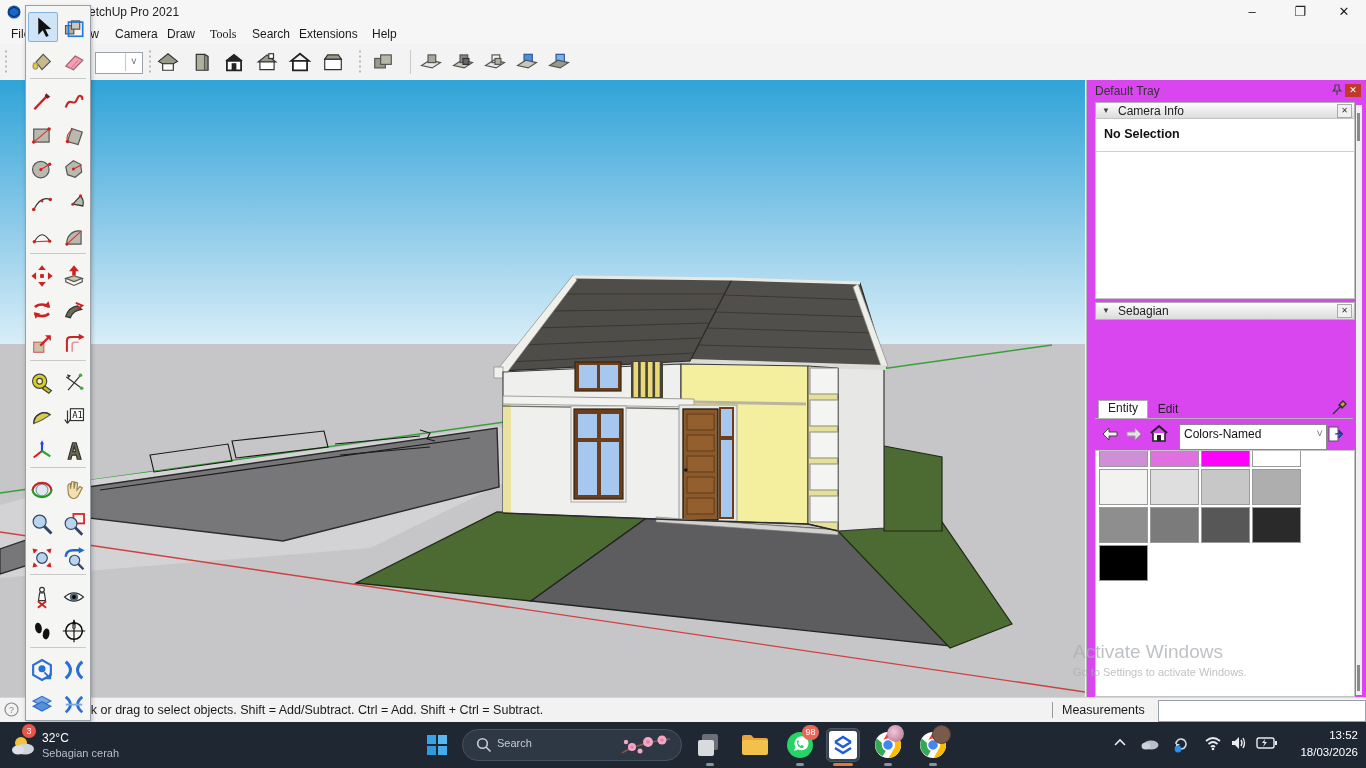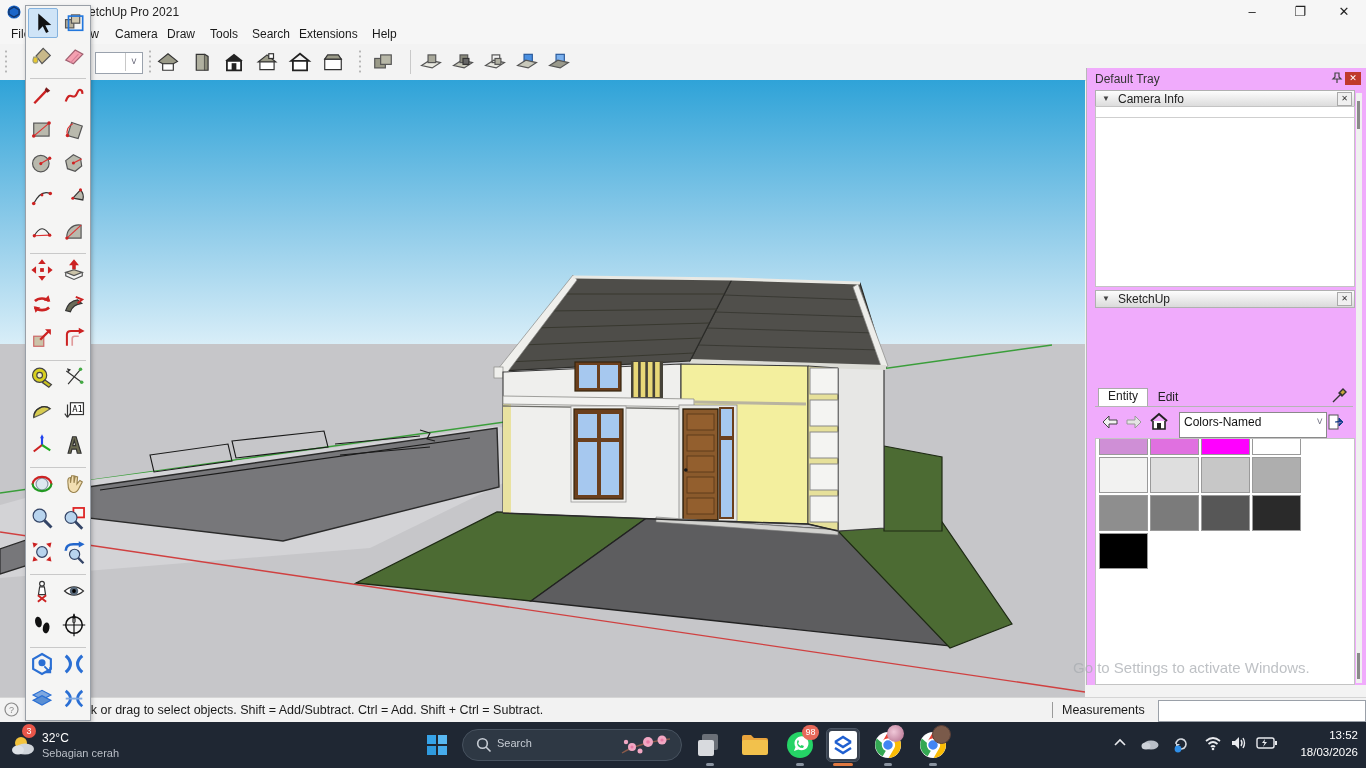--- a/index.html
+++ b/index.html
@@ -18,44 +18,44 @@
   #combo{left:95px;top:8px;width:46px;height:20px;background:#fff;border:1px solid #9aa2ad;}
   #combo .dd{position:absolute;right:0;top:0;width:16px;height:18px;border-left:1px solid #c8c8c8;
              color:#667;font-size:10px;text-align:center;line-height:18px;}
   .tbicon{position:absolute;top:5px;width:26px;height:26px;}
   .vsep{position:absolute;top:6px;width:1px;height:24px;background:#c9c9c9;}
   
   #viewport{left:0;top:80px;width:1085px;height:617px;background:#c6c6c9;}
   
   #palette{left:25px;top:5px;width:64px;background:#f5f5f4;border:1px solid #9aa0a8;z-index:40;
            box-shadow:1px 2px 4px rgba(0,0,0,.25);padding:2px 0 2px 0;}
-  .prow{display:flex;justify-content:space-around;height:34px;align-items:flex-start;}
+  .prow{display:flex;justify-content:space-around;height:34px;align-items:flex-end;}
   .pcell{width:28px;height:28px;display:flex;align-items:center;justify-content:center;border-radius:2px;}
   .pcell.active{background:#cfe4f7;border:1px solid #84b2de;}
   .psep{height:1px;background:#c9c9c9;margin:2px 4px;}
   
-  #tray{left:1086px;top:68px;width:280px;height:617px;background:#f0abfc;border-left:1px solid #b8b8b8;}
+  #tray{left:1086px;top:80px;width:280px;height:617px;background:#d946ef;border-left:1px solid #b8b8b8;}
   #tray-title{left:8px;top:4px;font-size:12px;color:#333;}
   .tray-close{background:#c0392b;color:#fff;font-size:9px;text-align:center;line-height:13px;width:16px;height:13px;}
   .sec-head{left:8px;width:258px;height:16px;background:linear-gradient(#fdfdfd,#dadada);
             border:1px solid #b0b0b0;font-size:12px;color:#222;}
   .sec-head .tri{position:absolute;left:6px;top:3px;font-size:8px;color:#444;}
   .sec-head .lbl{position:absolute;left:22px;top:1px;}
   .sec-head .x{position:absolute;right:2px;top:1px;width:13px;height:12px;background:#f0f0f0;border:1px solid #aaa;
                font-size:8px;text-align:center;line-height:12px;color:#333;}
   .panel{background:#fff;border:1px solid #c4c4c4;}
   .tab{position:absolute;font-size:12px;color:#222;text-align:center;}
   #swatchgrid{position:absolute;left:3px;top:0px;display:grid;grid-template-columns:repeat(4,51px);grid-auto-rows:38px;}
   .swatch{width:47px;height:34px;border:1px solid #9a9a9a;background:#fff;}
   
   #statusbar{left:0;top:697px;width:1366px;height:25px;background:#f2f2f2;border-top:1px solid #d5d5d5;z-index:30;}
   
   #watermark{left:1073px;top:641px;z-index:35;color:#a9adb2;opacity:.75;pointer-events:none;}
   #wm1{font-size:19px;}
-  #wm2{font-size:15px;margin-top:18px;}
+  #wm2{font-size:11px;margin-top:3px;}
   
   #taskbar{left:0;top:722px;width:1366px;height:46px;background:#1f2733;z-index:50;color:#fff;}
   #search-pill{left:462px;top:7px;width:218px;height:30px;border-radius:16px;background:#2e3844;border:1px solid #47525f;}
   .appicon{position:absolute;top:7px;width:32px;height:32px;}
   .runbar{position:absolute;top:41px;height:3px;border-radius:2px;background:#8a93a0;}
   .tray-ico{position:absolute;top:13px;}
   #clock{right:8px;top:5px;text-align:right;font-size:11.5px;line-height:1.45;color:#fff;}
   .badge{position:absolute;border-radius:50%;background:#e8564a;color:#fff;text-align:center;}
 </style>
 </head>
@@ -73,21 +73,21 @@
     <div class="abs winbtn" style="left:1278px">❐</div>
     <div class="abs winbtn" style="left:1322px">✕</div>
   </div>
 
   <div class="abs" id="menubar">
       <div class="menu-item" style="left: 8px;">File</div>
       <div class="menu-item" style="left: 38px;">Edit</div>
       <div class="menu-item" style="left: 70px;">View</div>
       <div class="menu-item" style="left: 112px;">Camera</div>
       <div class="menu-item" style="left: 164px;">Draw</div>
-      <div class="menu-item" style="left: 207px;">Tools</div>
+      <div class="menu-item" style="left: 207px; font-family: Liberation Serif, serif;">Tools</div>
       <div class="menu-item" style="left: 249px;">Search</div>
       <div class="menu-item" style="left: 296px;">Extensions</div>
       <div class="menu-item" style="left: 369px;">Help</div>
     </div>
 
   <div class="abs" id="toolbar">
     <div class="grip" style="left:4px"></div>
     <div class="abs" id="combo">
       <div class="dd">˅</div>
     </div>
@@ -590,26 +590,27 @@
       <path d="M4 1 h4 v4 l2 2 H2 l2-2 Z M6 7 v4" fill="none" stroke="#444" stroke-width="1.2"></path>
     </svg>
     <div class="abs tray-close" style="left:258px;top:4px">✕</div>
 
     <div class="abs sec-head" style="top:22px">
       <span class="tri">▼</span>
       <span class="lbl">Camera Info</span>
       <span class="x">✕</span>
     </div>
     <div class="abs panel" style="left:8px;top:38px;width:258px;height:179px">
+      <div style="font-size:12.5px;font-weight:bold;color:#111;padding:8px 0 0 8px">No Selection</div>
       <div style="height:1px;background:#cfcfcf;margin:10px 0 0 0"></div>
     </div>
 
     <div class="abs sec-head" style="top:222px">
       <span class="tri">▼</span>
-      <span class="lbl">SketchUp</span>
+      <span class="lbl">Sebagian</span>
       <span class="x">✕</span>
     </div>
 
     <div class="tab" style="left:11px;top:320px;width:48px;height:18px;background:#fff;border:1px solid #aaa;border-bottom:none"><span title="Select">Entity</span></div>
     <div class="tab" style="left:61px;top:322px;width:40px;height:16px"><span>Edit</span></div>
     <svg class="abs" style="left:244px;top:320px" width="16" height="16" viewBox="0 0 16 16">
       <path d="M2 14 L9 7 M9 5 l2 2 M12 1 l3 3 -4 4 -3 -3 Z" stroke="#333" stroke-width="1.4" fill="#c8a83a"></path>
     </svg>
     <div class="abs" style="left:8px;top:338px;width:258px;height:1px;background:#b5b5b5"></div>
 
@@ -662,20 +663,21 @@
       <circle cx="7.5" cy="7.5" r="6.5" fill="none" stroke="#8a8a8a" stroke-width="1.2"></circle>
         <text x="5" y="11" font-size="9" fill="#8a8a8a">?</text>
     </svg>
     <div class="abs" style="left:70px;top:5px;font-size:12.5px;color:#1a1a1a;white-space:nowrap">Click or drag to select objects. Shift = Add/Subtract. Ctrl = Add. Shift + Ctrl = Subtract.</div>
     <div class="abs" style="left:1052px;top:4px;width:1px;height:16px;background:#9a9a9a"></div>
     <div class="abs" style="left:1062px;top:5px;font-size:12.5px;color:#1a1a1a">Measurements</div>
     <div class="abs" style="left:1158px;top:2px;width:200px;height:18px;background:#fff;border:1px solid #9aa0a8;font-size:12px;padding:1px 3px"></div>
   </div>
 
   <div class="abs" id="watermark">
+    <div id="wm1">Activate Windows</div>
     <div id="wm2">Go to Settings to activate Windows.</div>
   </div>
 
   <div class="abs" id="taskbar">
 
     <div class="abs" style="left:6px;top:4px;width:150px;height:38px">
       <svg class="abs" style="left:4px;top:8px" width="28" height="24" viewBox="0 0 28 24">
         <circle cx="11" cy="9" r="6" fill="#f3c33c"></circle>
         <ellipse cx="15" cy="15" rx="9" ry="5.5" fill="#cfd4da"></ellipse>
           <ellipse cx="8" cy="16" rx="6" ry="4.5" fill="#dde1e6"></ellipse>

